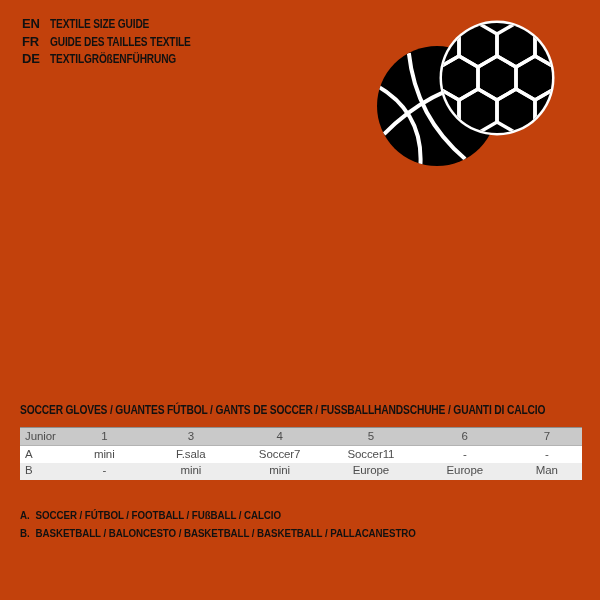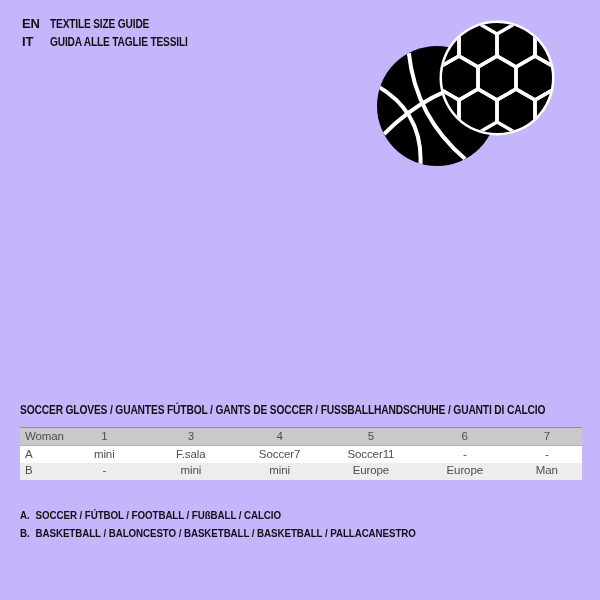--- a/index.html
+++ b/index.html
@@ -1,17 +1,17 @@
 <!DOCTYPE html>
 <html><head>
 <meta charset="utf-8">
 <style>
   html,body { margin:0; padding:0; background:#fff; }
   .canvas {
-    position:relative; width:600px; height:600px; background:#c4b5fd;
+    position:relative; width:600px; height:600px; background:#c2410c;
     font-family:"Liberation Sans","DejaVu Sans",sans-serif;
     color:#111; overflow:hidden;
   }
 
   
   .lang-list { position:absolute; left:22px; top:15px; }
   .lang-row { display:flex; height:17.4px; align-items:center; }
   .lang-code {
     width:28px; flex:0 0 28px; font-size:13px; font-weight:700; letter-spacing:-0.2px;
   }
@@ -52,22 +52,26 @@
 <body>
 
 <div class="canvas">
 
   <div class="lang-list">
       <div class="lang-row">
         <span class="lang-code">EN</span>
         <span class="lang-label">TEXTILE SIZE GUIDE</span>
       </div>
       <div class="lang-row">
-        <span class="lang-code">IT</span>
-        <span class="lang-label">GUIDA ALLE TAGLIE TESSILI</span>
+        <span class="lang-code">FR</span>
+        <span class="lang-label">GUIDE DES TAILLES TEXTILE</span>
+      </div>
+      <div class="lang-row">
+        <span class="lang-code">DE</span>
+        <span class="lang-label">TEXTILGRÖßENFÜHRUNG</span>
       </div>
     </div>
 
   <svg class="balls-svg" width="200" height="160" viewBox="0 0 200 160">
     <defs>
       <clipPath id="bbClip">
           <circle cx="82" cy="91" r="60"></circle>
         </clipPath>
       <clipPath id="sbClip">
           <circle cx="142" cy="63" r="55"></circle>
@@ -111,21 +115,21 @@
       <col style="width:7.5%">
         <col style="width:15%">
         <col style="width:15.8%">
       <col style="width:15.8%">
         <col style="width:16.7%">
         <col style="width:16.7%">
       <col style="width:12.5%">
     </colgroup>
     <tbody>
         <tr class="hdr">
-          <td class="cell-left">Woman</td>
+          <td class="cell-left">Junior</td>
           <td>1</td>
           <td>3</td>
           <td>4</td>
           <td>5</td>
           <td>6</td>
           <td>7</td>
         </tr>
         <tr class="row-a">
           <td class="cell-left">A</td>
           <td>mini</td>

